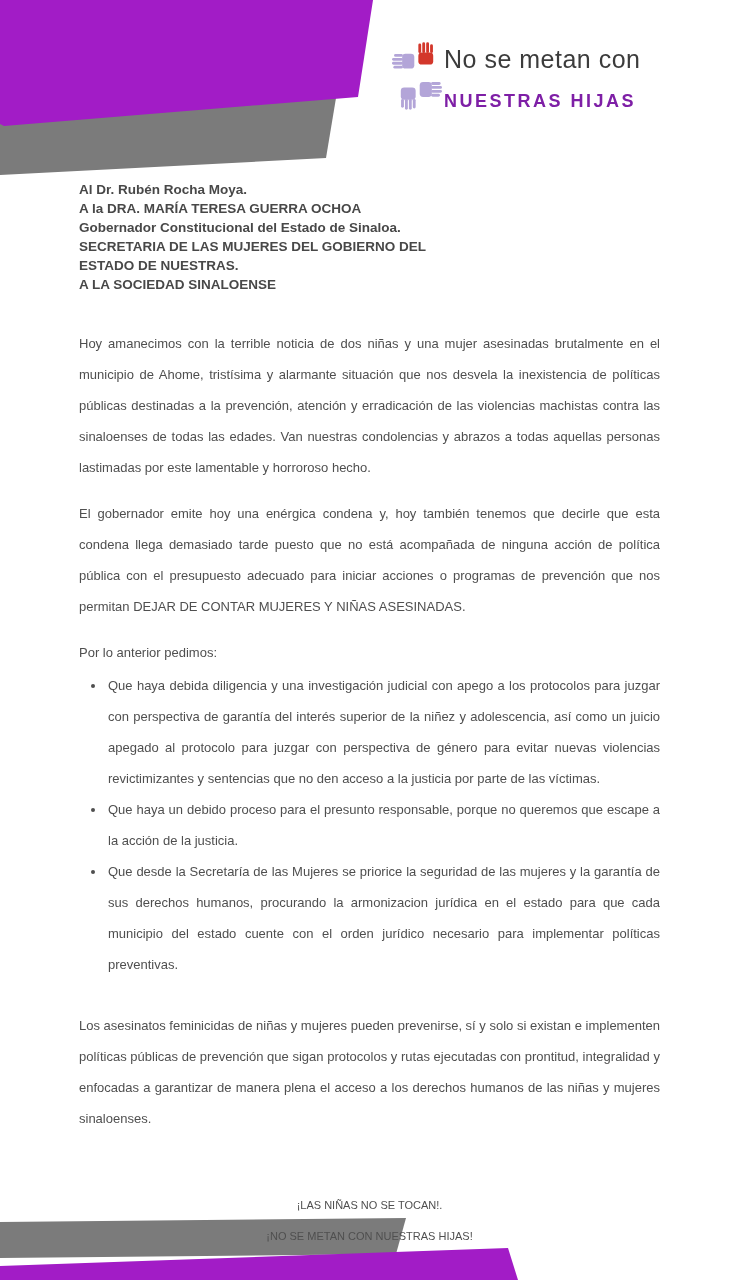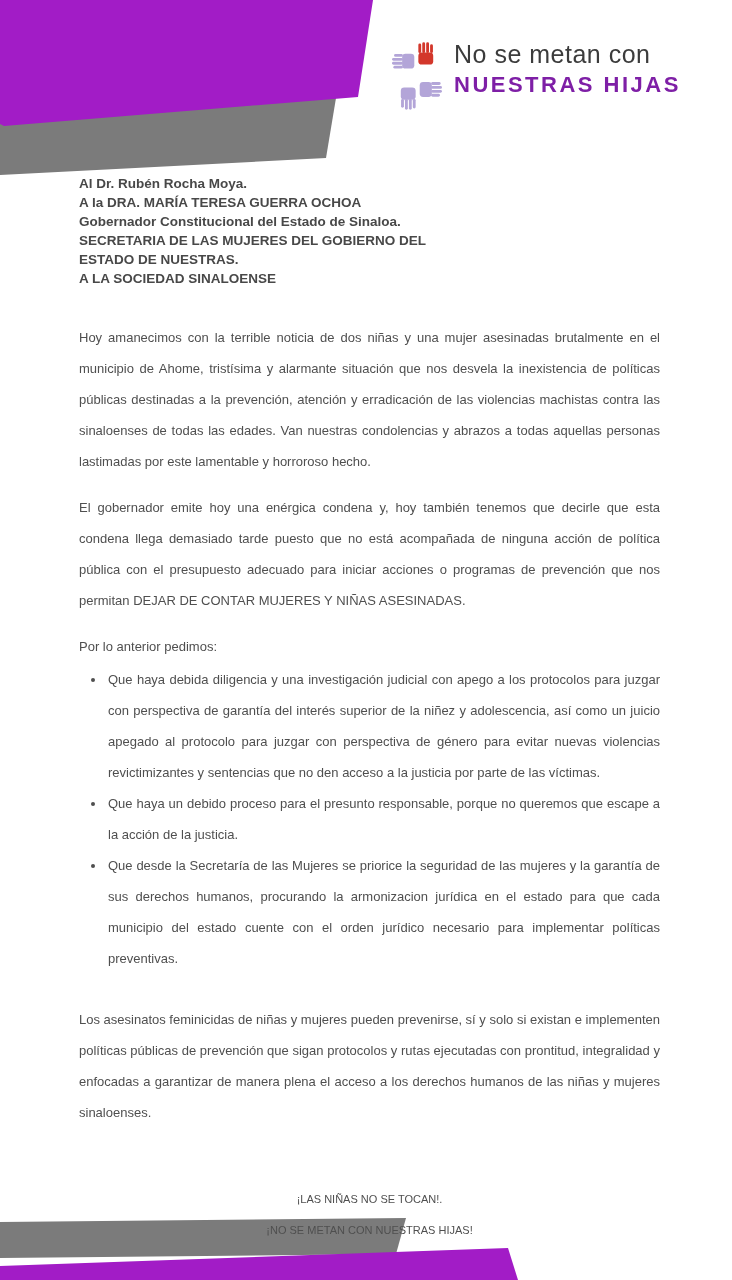--- a/index.html
+++ b/index.html
@@ -9,28 +9,28 @@
     background:#ffffff;
     overflow:hidden;
     font-family:"Liberation Sans",sans-serif;
     color:#4f4f4f;
   }
   .deco{position:absolute;left:0;pointer-events:none;display:block;}
   .deco-top{top:0;}
   .deco-bottom{top:1180px;}
 
   
-  .logo{position:absolute;top:40px;left:390px;display:flex;align-items:flex-start;gap:10px;}
+  .logo{position:absolute;top:40px;left:390px;display:flex;align-items:flex-end;}
   .logo-icon svg{width:54px;height:72px;display:block;}
   .logo-text{display:flex;flex-direction:column;line-height:1.15;}
   .logo-line1{font-size:25px;color:#3c3c3c;letter-spacing:0.5px;}
-  .logo-line2{font-size:22px;font-weight:bold;color:#7e1fa6;letter-spacing:2.5px;margin-top:3px;}
+  .logo-line2{font-size:18px;font-weight:bold;color:#7e1fa6;letter-spacing:2.5px;margin-top:18px;}
 
   
-  .content{position:absolute;left:79px;top:174px;width:581px;font-size:13px;line-height:31px;}
+  .content{position:absolute;left:79px;top:180px;width:581px;font-size:13px;line-height:31px;}
   .recipients{font-weight:bold;color:#484848;font-size:13.5px;line-height:19px;margin:0 0 34px 0;text-align:left;}
   .para{text-align:justify;margin:8px 0 15px 0;}
   .petition-intro{text-align:left;margin:8px 0 2px 0;}
   ul.petitions{margin:0 0 30px 0;padding:0 0 0 27px;list-style:disc;}
   ul.petitions li{text-align:justify;padding-left:2px;}
   .closing{text-align:justify;margin:15px 0 56px 0;}
   .slogan{text-align:center;font-size:11px;line-height:31px;margin:0;}
 </style>
 </head>
 <body>

